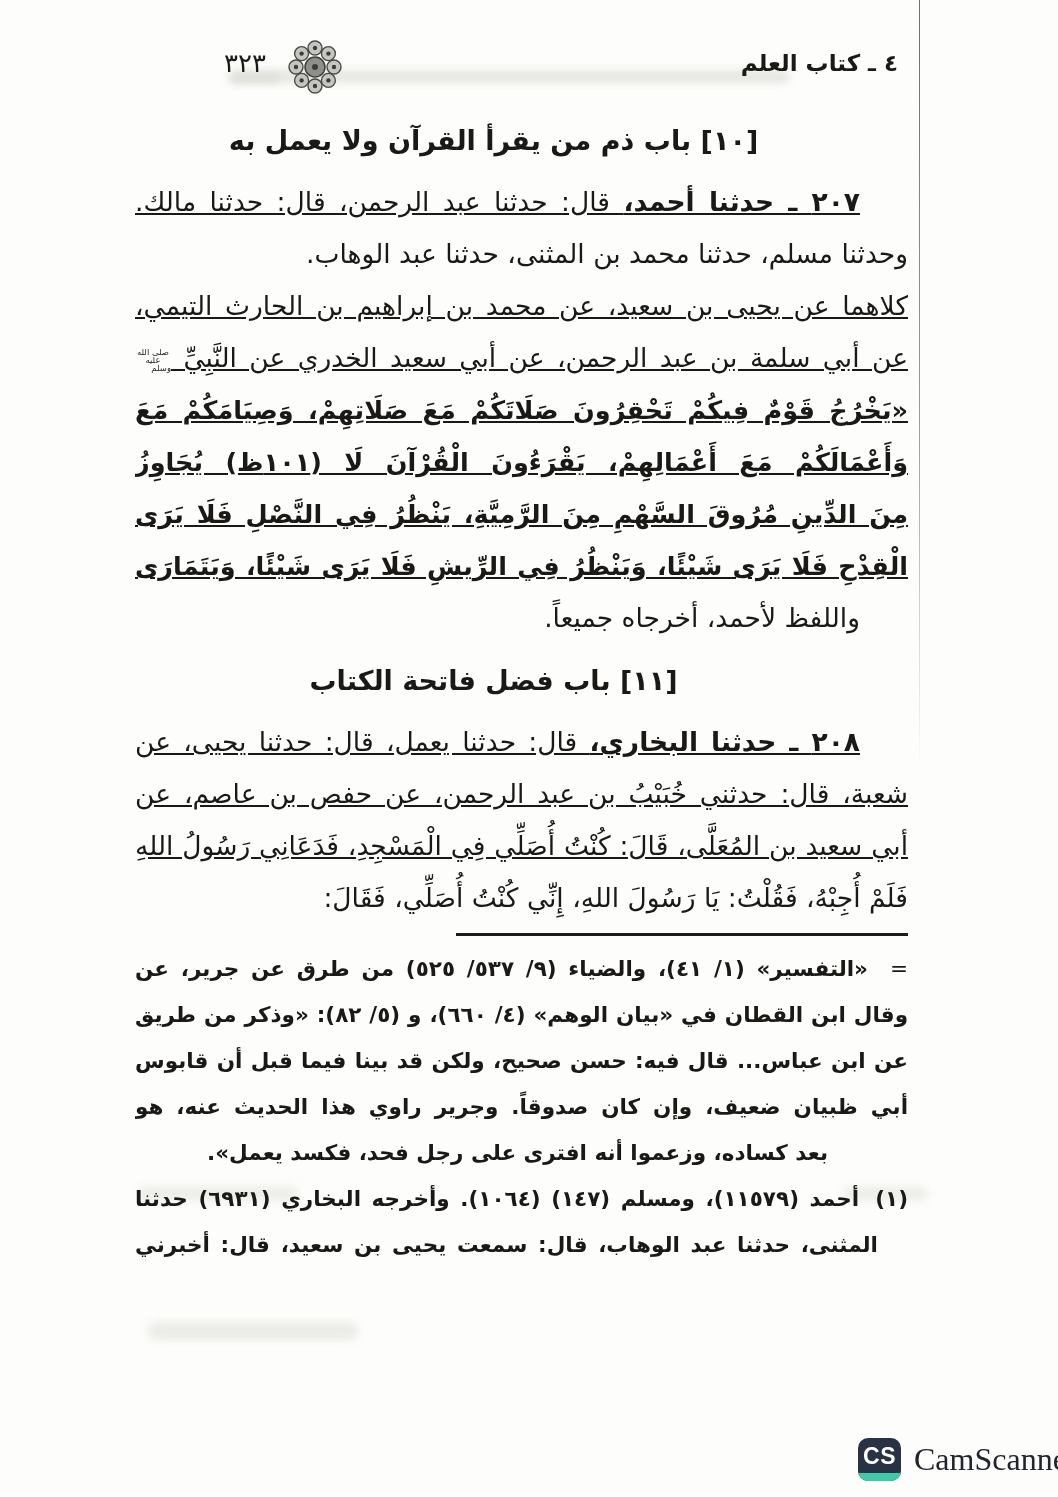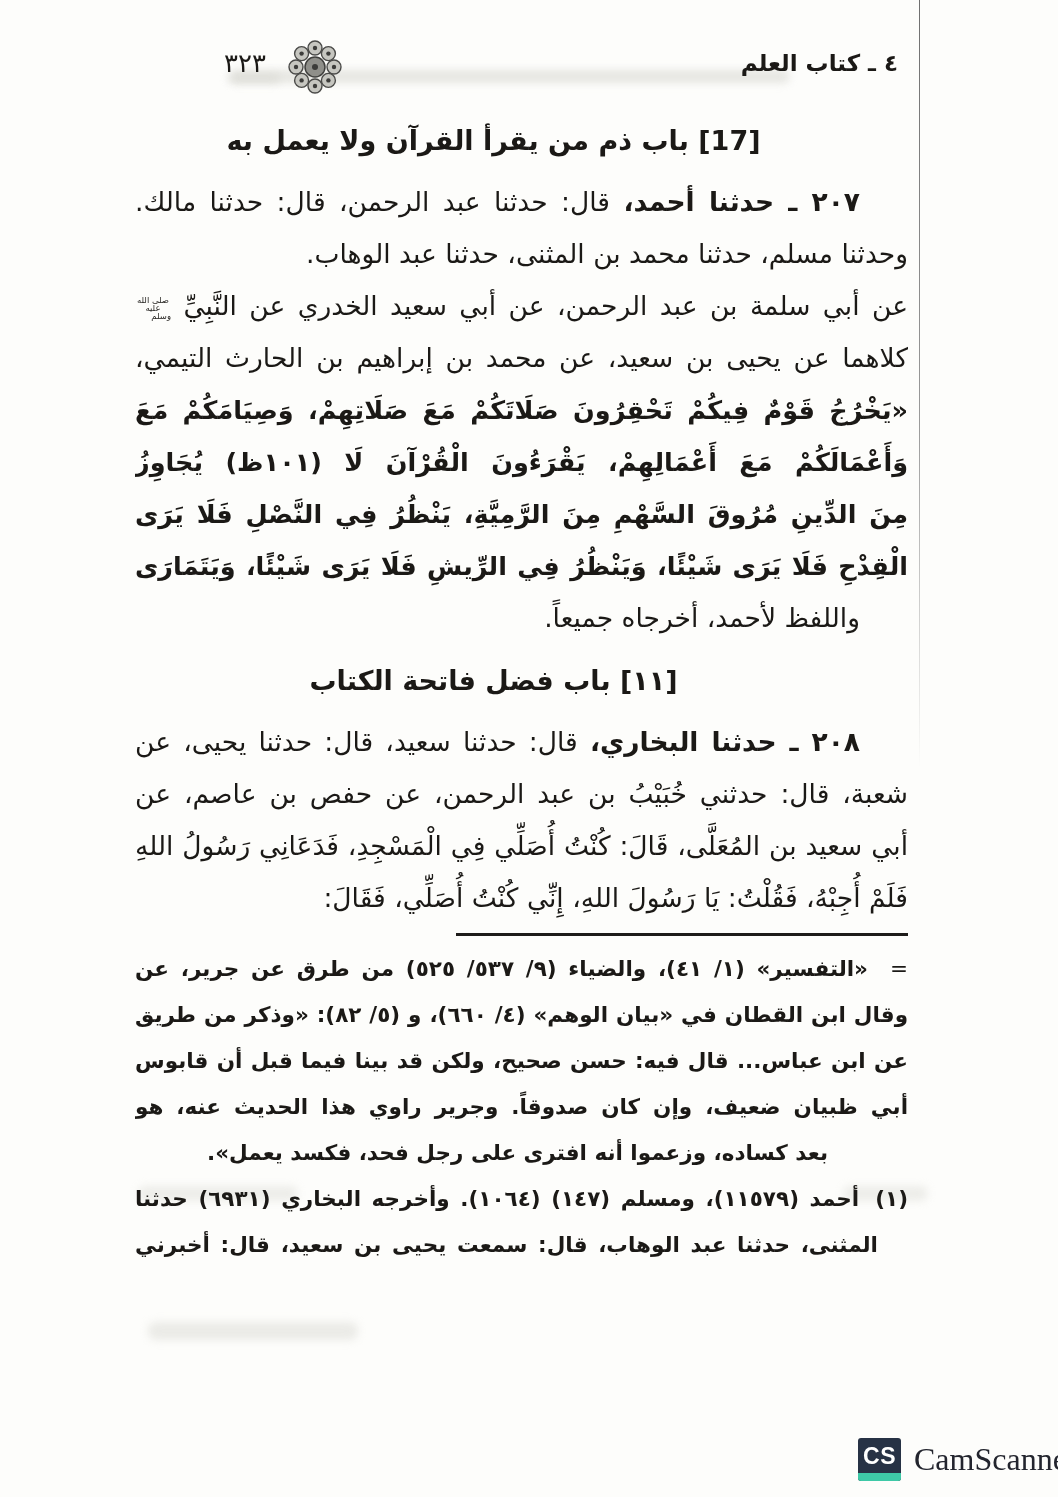--- a/index.html
+++ b/index.html
@@ -26,42 +26,42 @@
   .page-number{position:absolute;left:224px;top:48px;font-size:26px;font-weight:normal;letter-spacing:2px;}
   .ornament{position:absolute;left:286px;top:38px;width:58px;height:58px;}
   
   .text-area{position:absolute;top:118px;right:150px;left:135px;}
   .chapter-heading{
     height:46px;line-height:46px;font-size:27px;font-weight:bold;
     text-align:center;transform:translateX(-28px);
   }
   .chapter-heading + .line{margin-top:12px;}
   .line{height:52px;line-height:52px;font-size:26.5px;white-space:nowrap;}
-  .line.fill{text-align:justify;text-align-last:justify;white-space:normal;height:52px;overflow:hidden;}
+  .line.fill{text-align:justify;text-align-last:justify;white-space:normal;height:52px;overflow:hidden;text-decoration:underline;}
   .line.indent{padding-right:48px;}
   .line .bold{font-weight:bold;}
   .line.quote{font-weight:bold;font-size:25.5px;}
   .heading-gap{margin-top:14px;}
   .saw{
     display:inline-block;width:36px;font-size:8.5px;line-height:8px;
     white-space:normal;text-align:center;vertical-align:middle;
     font-weight:normal;color:#2a2825;
   }
   
   .fn-separator{position:absolute;top:933px;right:150px;width:452px;height:3px;background:#1e1c1a;}
   .footnotes-area{position:absolute;top:946px;right:150px;left:135px;font-weight:bold;}
   .fn-line{height:46px;line-height:46px;font-size:21.5px;white-space:nowrap;}
   .fn-line.fill{text-align:justify;text-align-last:justify;white-space:normal;overflow:hidden;}
   .fn-line.ind1{padding-right:80px;}
   .fn-line.ind2{padding-right:30px;}
   .fn-marker{margin-left:22px;font-weight:normal;}
   .fn-marker.num{font-weight:bold;margin-left:16px;}
   
   .cs-footer{position:absolute;left:858px;top:1438px;display:flex;align-items:center;gap:13px;direction:ltr;}
-  .cs-logo{position:relative;width:43px;height:43px;border-radius:3px;background:#273245;overflow:hidden;flex:0 0 auto;}
+  .cs-logo{position:relative;width:43px;height:43px;border-radius:10px;background:#273245;overflow:hidden;flex:0 0 auto;}
   .cs-logo .cs-initials{
     position:absolute;top:0;left:0;right:0;bottom:7px;display:flex;align-items:center;justify-content:center;
     color:#ffffff;font-family:"Liberation Sans",sans-serif;font-weight:bold;font-size:23px;letter-spacing:.5px;
   }
   .cs-teal{position:absolute;left:0;right:0;bottom:0;height:8px;background:#3ec9a7;}
   .cs-name{font-family:"Liberation Serif",serif;font-size:32px;color:#23252e;}
 </style>
 </head>
 <body>
 
@@ -95,32 +95,32 @@
         <circle cx="42.4" cy="42.4" r="2.2"></circle>
       <circle cx="29" cy="48" r="2.2"></circle>
         <circle cx="15.6" cy="42.4" r="2.2"></circle>
       <circle cx="10" cy="29" r="2.2"></circle>
         <circle cx="15.6" cy="15.6" r="2.2"></circle>
       <circle cx="29" cy="29" r="3"></circle>
     </g>
   </svg>
 
   <div class="text-area">
-      <div class="chapter-heading">[17] باب ذم من يقرأ القرآن ولا يعمل به</div>
+      <div class="chapter-heading">[١٠] باب ذم من يقرأ القرآن ولا يعمل به</div>
       <div class="line indent fill"><span class="bold">٢٠٧ ـ حدثنا أحمد،</span><span> قال: حدثنا عبد الرحمن، قال: حدثنا مالك.</span></div>
       <div class="line"><span>وحدثنا مسلم، حدثنا محمد بن المثنى، حدثنا عبد الوهاب.</span></div>
+      <div class="line fill"><span>كلاهما عن يحيى بن سعيد، عن محمد بن إبراهيم بن الحارث التيمي،</span></div>
       <div class="line fill"><span>عن أبي سلمة بن عبد الرحمن، عن أبي سعيد الخدري عن النَّبِيِّ </span><span class="saw">صلى الله عليه وسلم</span></div>
-      <div class="line fill"><span>كلاهما عن يحيى بن سعيد، عن محمد بن إبراهيم بن الحارث التيمي،</span></div>
       <div class="line quote fill"><span>«يَخْرُجُ قَوْمٌ فِيكُمْ تَحْقِرُونَ صَلَاتَكُمْ مَعَ صَلَاتِهِمْ، وَصِيَامَكُمْ مَعَ صِيَامِهِمْ،</span></div>
       <div class="line quote fill"><span>وَأَعْمَالَكُمْ مَعَ أَعْمَالِهِمْ، يَقْرَءُونَ الْقُرْآنَ لَا (١٠١ظ) يُجَاوِزُ حَنَاجِرَهُمْ، يَمْرُقُونَ</span></div>
       <div class="line quote fill"><span>مِنَ الدِّينِ مُرُوقَ السَّهْمِ مِنَ الرَّمِيَّةِ، يَنْظُرُ فِي النَّصْلِ فَلَا يَرَى شَيْئًا، ثُمَّ يَنْظُرُ فِي</span></div>
       <div class="line quote fill"><span>الْقِدْحِ فَلَا يَرَى شَيْئًا، وَيَنْظُرُ فِي الرِّيشِ فَلَا يَرَى شَيْئًا، وَيَتَمَارَى فِي الْفُوقِ»</span></div>
       <div class="line indent"><span>واللفظ لأحمد، أخرجاه جميعاً.</span></div>
       <div class="chapter-heading heading-gap">[١١] باب فضل فاتحة الكتاب</div>
-      <div class="line indent fill"><span class="bold">٢٠٨ ـ حدثنا البخاري،</span><span> قال: حدثنا سعيد، قال: حدثنا يحيى، عن</span></div>
+      <div class="line indent fill"><span class="bold">٢٠٨ ـ حدثنا البخاري،</span><span> قال: حدثنا يعمل، قال: حدثنا يحيى، عن</span></div>
       <div class="line fill"><span>شعبة، قال: حدثني خُبَيْبُ بن عبد الرحمن، عن حفص بن عاصم، عن</span></div>
       <div class="line fill"><span>أبي سعيد بن المُعَلَّى، قَالَ: كُنْتُ أُصَلِّي فِي الْمَسْجِدِ، فَدَعَانِي رَسُولُ اللهِ </span></div>
       <div class="line"><span>فَلَمْ أُجِبْهُ، فَقُلْتُ: يَا رَسُولَ اللهِ، إِنِّي كُنْتُ أُصَلِّي، فَقَالَ:</span></div>
     </div>
 
   <div class="fn-separator"></div>
   <div class="footnotes-area">
       <div class="fn-line fill"><span class="fn-marker">=</span><span>«التفسير» (١/ ٤١)، والضياء (٩/ ٥٣٧/ ٥٢٥) من طرق عن جرير، عن قابوس بن</span></div>
       <div class="fn-line fill"><span>وقال ابن القطان في «بيان الوهم» (٤/ ٦٦٠)، و (٥/ ٨٢): «وذكر من طريق الترمذي</span></div>
       <div class="fn-line fill"><span>عن ابن عباس... قال فيه: حسن صحيح، ولكن قد بينا فيما قبل أن قابوس بن</span></div>

